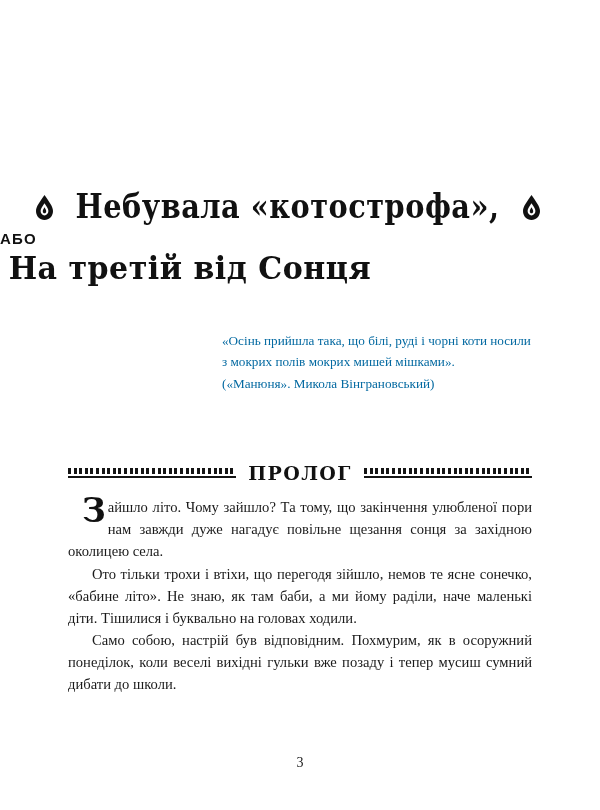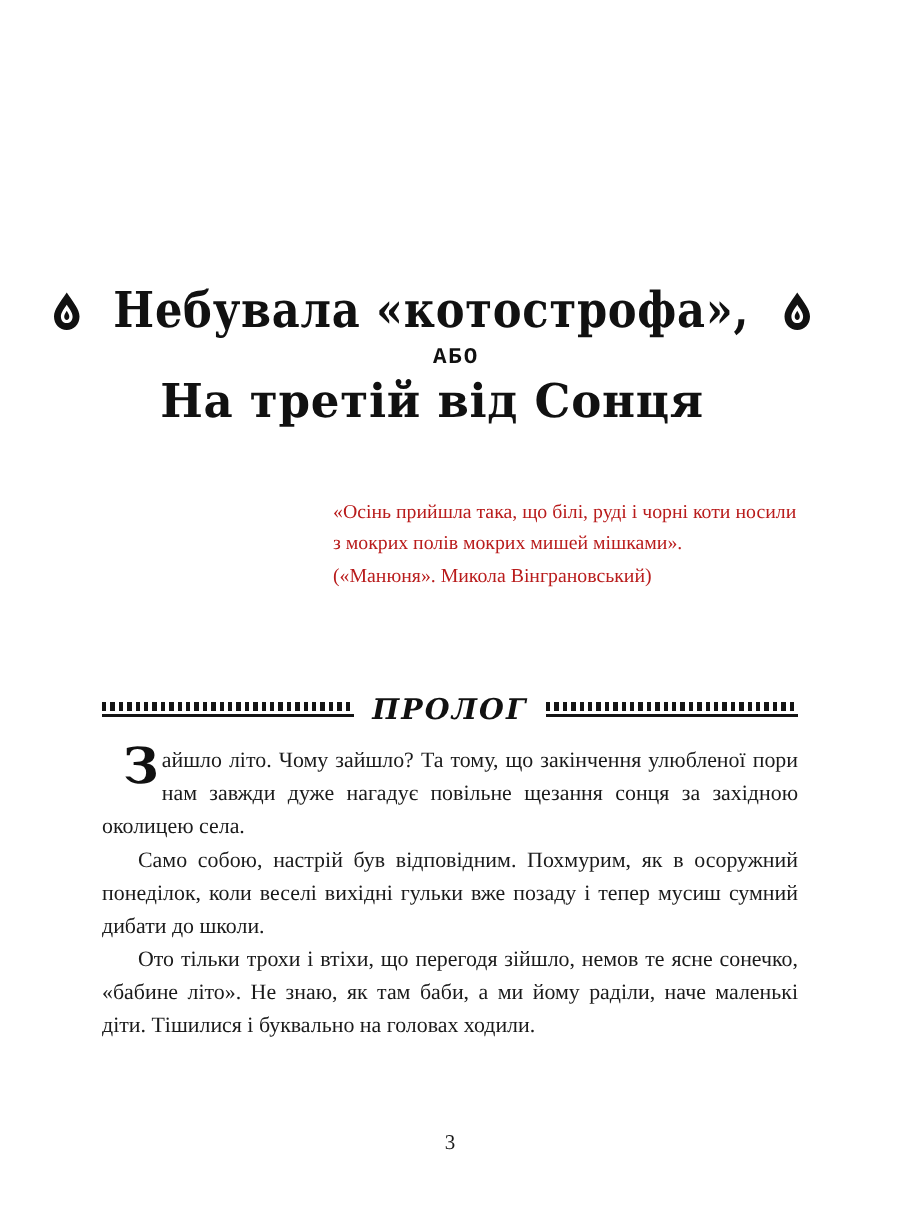--- a/index.html
+++ b/index.html
@@ -24,21 +24,21 @@
     height: 810px;
     box-sizing: border-box;
   }
 
   
   .title-block {
     position: absolute;
     left: 0;
     top: 190px;
     width: 576px;
-    text-align: center;
+    text-align: left;
   }
 
   .title-line-1 {
     display: flex;
     align-items: center;
     justify-content: center;
     gap: 14px;
     white-space: nowrap;
   }
 
@@ -47,28 +47,27 @@
     font-weight: bold;
     font-size: 33px;
     letter-spacing: 0.5px;
     line-height: 1.05;
     color: #111111;
     font-stretch: condensed;
     transform: scaleX(0.97);
   }
 
   .title-sub-label {
-    font-family: Liberation Mono, monospace;
+    font-family: Liberation Sans, sans-serif;
     font-weight: bold;
     font-size: 15px;
     letter-spacing: 1.2px;
     line-height: 1;
     margin-top: 6px;
     color: #111111;
-    margin-left: 32px;
   }
 
   .title-line-2 {
     font-family: "DejaVu Serif", "Liberation Serif", serif;
     font-weight: bold;
     font-size: 31px;
     letter-spacing: 0.5px;
     line-height: 1.05;
     margin-top: 6px;
     color: #111111;
@@ -85,37 +84,36 @@
 
   
   .epigraph {
     position: absolute;
     right: 68px;
     top: 330px;
     width: 310px;
     text-align: left;
     font-size: 13.2px;
     line-height: 1.62;
-    color: #b91c1c;
+    color: #0369a1;
   }
   .epigraph-source {
     display: block;
   }
 
   
   .prologue-heading {
     position: absolute;
     left: 68px;
     top: 462px;
     width: 464px;
     display: flex;
     align-items: center;
     justify-content: center;
     gap: 10px;
-    font-style: italic;
   }
 
   .rule {
     flex: 1 1 auto;
     height: 11px;
     position: relative;
   }
   .rule .beads {
     position: absolute;
     left: 0;
@@ -237,19 +235,19 @@
 
     <span class="rule">
       <span class="beads"></span>
       <span class="underline"></span>
     </span>
   </div>
 
   <div class="body-text">
     <p class="first"><span class="dropcap">З</span><span>айшло літо. Чому зайшло? Та тому, що закінчення улюбленої пори нам завжди дуже нагадує повільне щезання сонця за західною околицею села.</span></p>
 
+    <p>Ото тільки трохи і втіхи, що перегодя зійшло, немов те ясне сонечко, «бабине літо». Не знаю, як там баби, а ми йому раділи, наче маленькі діти. Тішилися і буквально на головах ходили.</p>
     <p>Само собою, настрій був відповідним. Похмурим, як в осоружний понеділок, коли веселі вихідні гульки вже позаду і тепер мусиш сумний дибати до школи.</p>
-    <p>Ото тільки трохи і втіхи, що перегодя зійшло, немов те ясне сонечко, «бабине літо». Не знаю, як там баби, а ми йому раділи, наче маленькі діти. Тішилися і буквально на головах ходили.</p>
   </div>
 
   <div class="page-number">3</div>
 
 </div>
 
 </body></html>

